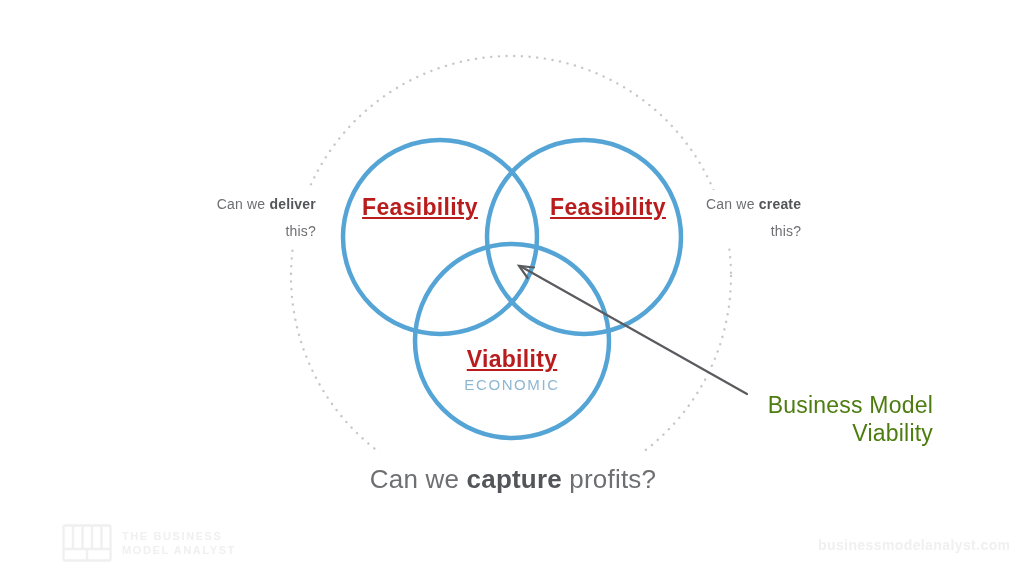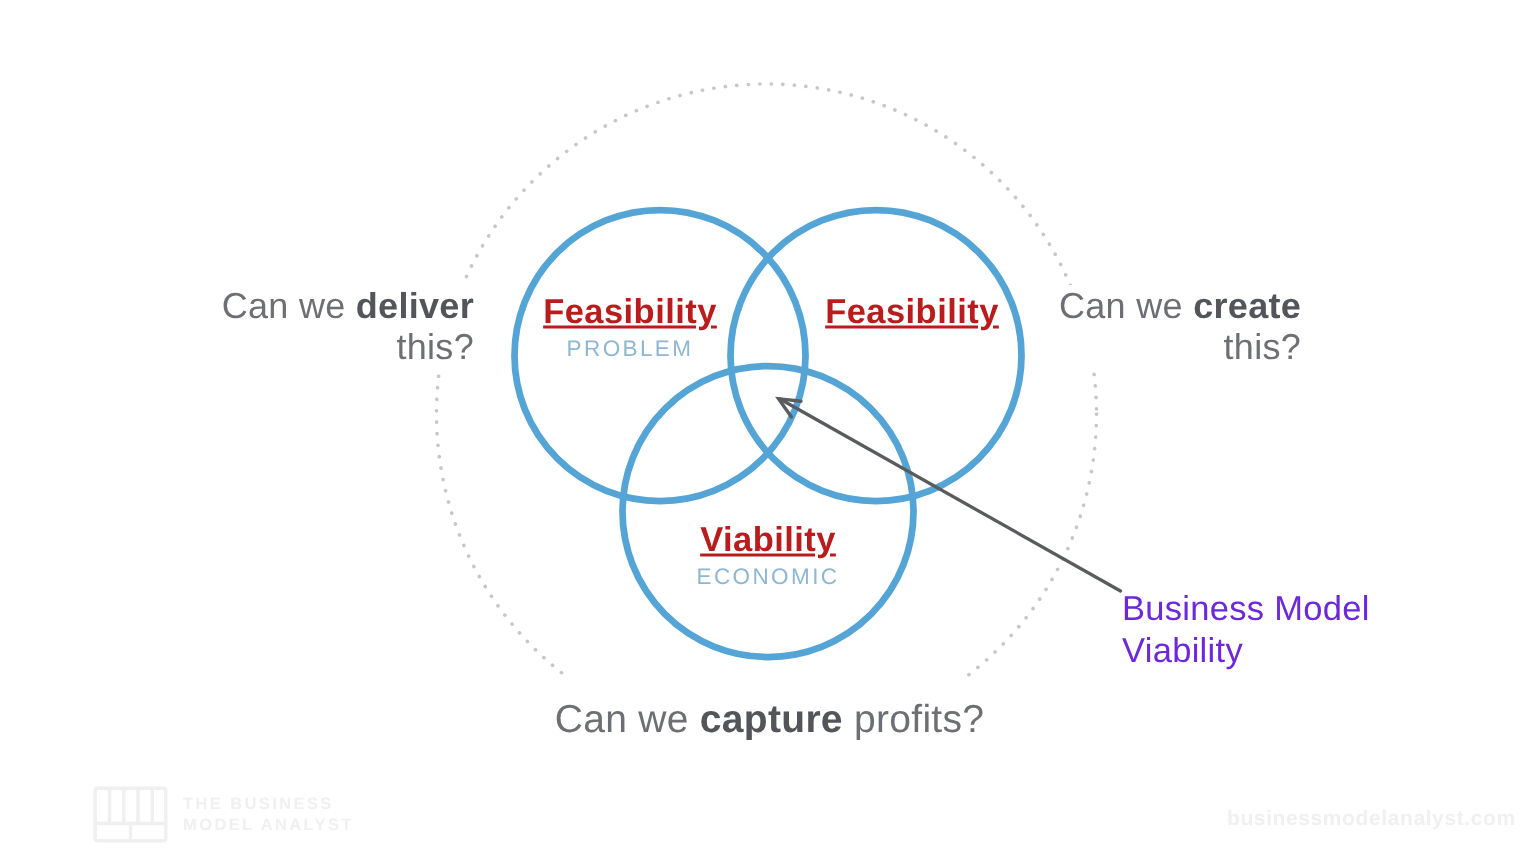--- a/index.html
+++ b/index.html
@@ -11,29 +11,29 @@
   }
   .stage{position:absolute;inset:0;}
   svg.diagram{position:absolute;left:0;top:0;}
 
   
   .circle-label{position:absolute;text-align:center;z-index:3;}
   .circle-title{font-size:23px;font-weight:700;color:#b91c1c;letter-spacing:.3px;text-decoration:underline;}
   .circle-sub{font-size:15px;color:#8fb7d2;letter-spacing:1.6px;margin-top:3px;}
 
   
-  .q{position:absolute;font-size:24px;line-height:27px;color:#6e6f72;background:#ffffff;z-index:2;padding:1px 2px;letter-spacing:.2px;}
+  .q{position:absolute;font-size:14px;line-height:27px;color:#6e6f72;background:#ffffff;z-index:2;padding:1px 2px;letter-spacing:.2px;}
   .q b{font-weight:700;color:#54555a;}
   .q-left{top:190px;right:706px;text-align:right;}
   .q-right{top:190px;left:704px;text-align:right;}
   .q-bottom{left:341px;top:452px;width:340px;height:52px;text-align:center;font-size:26px;line-height:52px;}
 
   
-  .annotation{position:absolute;left:748px;top:391px;width:185px;text-align:left;
-    font-size:23px;line-height:28px;color:#6d28d9;z-index:3;letter-spacing:.2px;}
+  .annotation{position:absolute;left:748px;top:391px;width:185px;text-align:right;
+    font-size:23px;line-height:28px;color:#4d7c0f;z-index:3;letter-spacing:.2px;}
 
   
   .brand{position:absolute;left:62px;top:524px;display:flex;align-items:center;gap:10px;z-index:3;color:#f0f0f1;}
   .brand-text{font-size:11px;font-weight:700;letter-spacing:1.6px;line-height:14px;}
   .website{position:absolute;left:818px;top:537px;font-size:14px;font-weight:700;color:#f0f0f1;letter-spacing:.4px;z-index:3;}
 </style>
 </head>
 <body>
 
 <div class="stage">
@@ -47,21 +47,20 @@
     <circle cx="512" cy="341" r="97" fill="none" stroke="#55a4d6" stroke-width="4.5"></circle>
 
     <g stroke="#5a5b5e" stroke-width="2.2" fill="none" stroke-linecap="round">
       <line x1="747" y1="394" x2="520" y2="266"></line>
       <path d="M534 267.5 L519 265.8 L527.6 278"></path>
     </g>
   </svg>
 
   <div class="circle-label" style="left:330px;top:194px;width:180px;">
     <div class="circle-title">Feasibility</div>
-    <div class="circle-sub">PROBLEM</div>
   </div>
 
   <div class="circle-label" style="left:518px;top:194px;width:180px;">
     <div class="circle-title">Feasibility</div>
   </div>
 
   <div class="circle-label" style="left:422px;top:346px;width:180px;">
     <div class="circle-title">Viability</div>
     <div class="circle-sub">ECONOMIC</div>
   </div>

